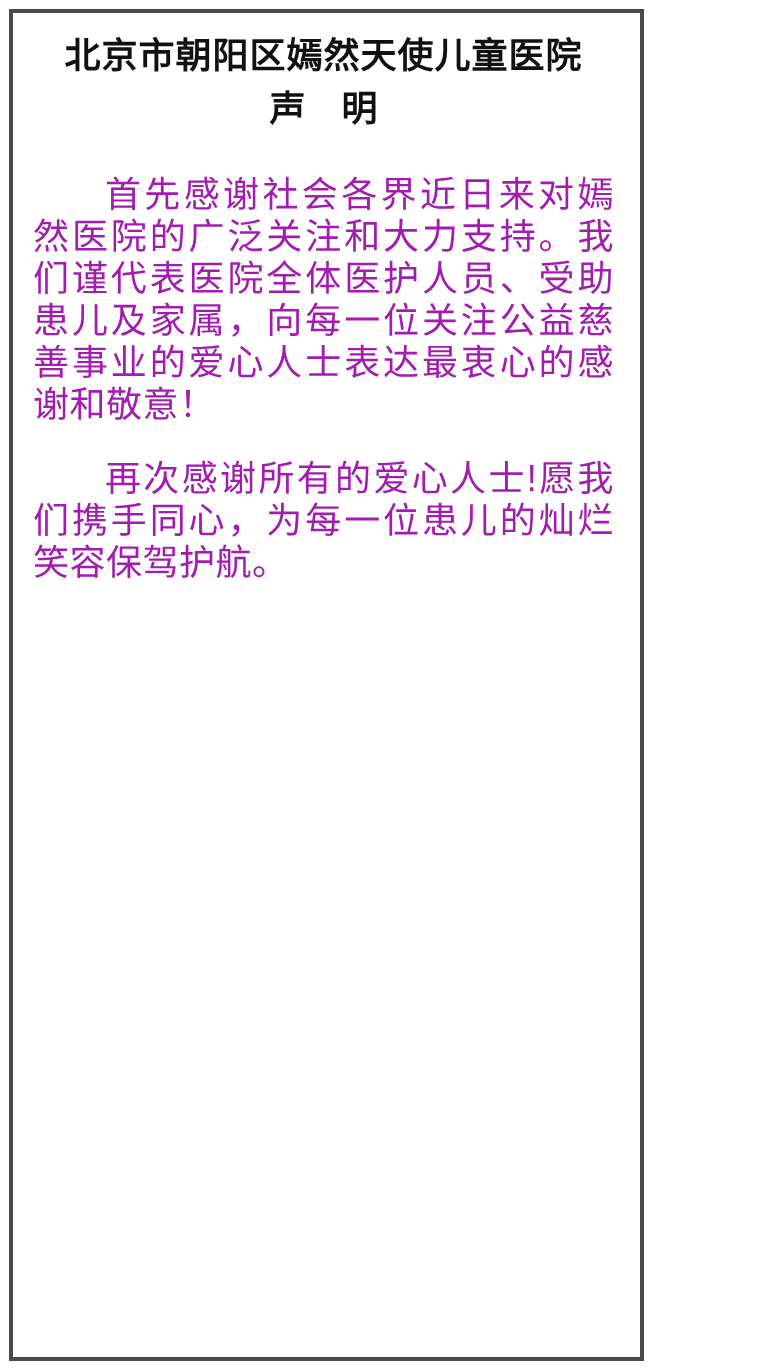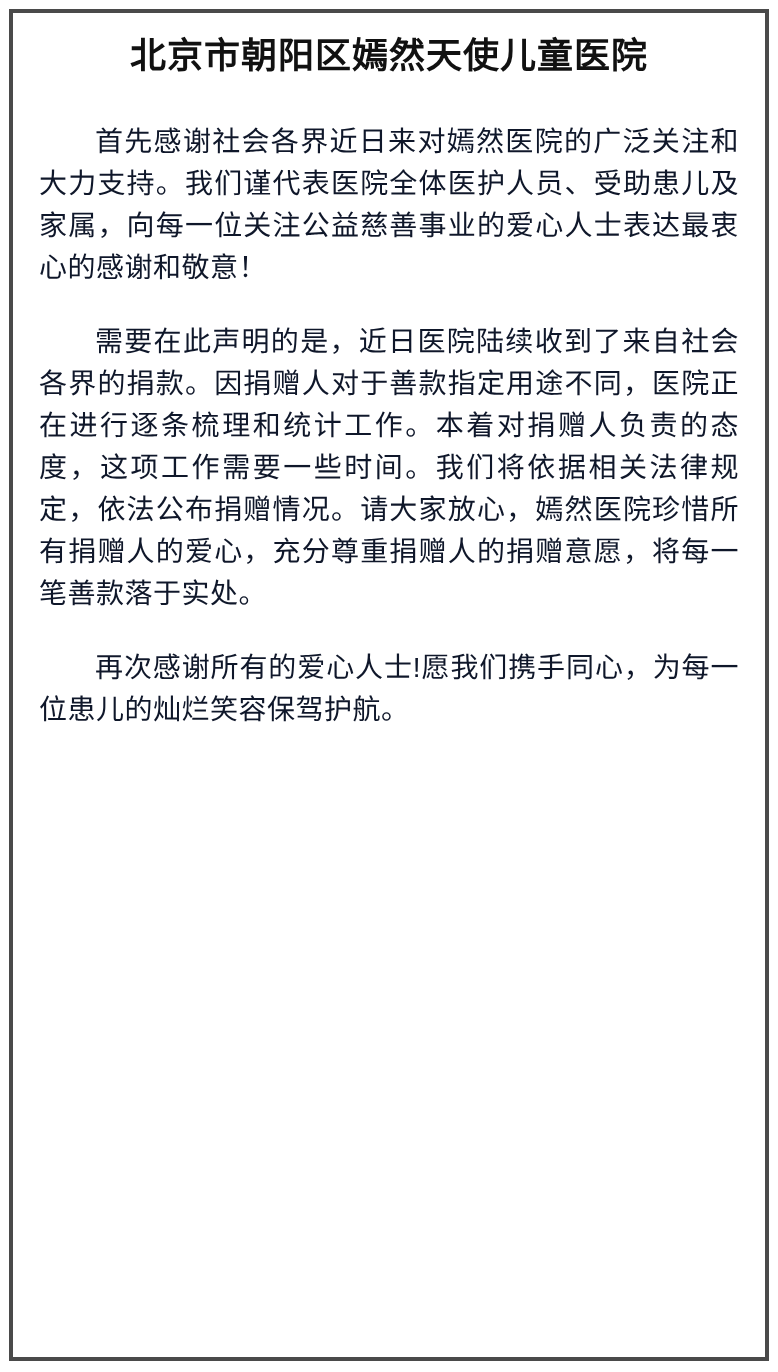--- a/index.html
+++ b/index.html
@@ -13,26 +13,26 @@
     overflow: hidden;
     position: relative;
     font-family: "Liberation Sans", "DejaVu Sans", sans-serif;
     color: #161616;
     -webkit-font-smoothing: antialiased;
   }
   .frame {
     position: absolute;
     left: 9px;
     top: 9px;
-    width: 760px;
+    width: 635px;
     height: 1352px;
     box-sizing: border-box;
     border: 4px solid #4a4a4a;
     background: #ffffff;
-    padding: 18px 26px 14px 26px;
+    padding: 18px 26px 14px 20px;
   }
   .doc-title {
     margin: 0;
     font-size: 36px;
     line-height: 50px;
     font-weight: 700;
     text-align: center;
     letter-spacing: 1px;
     color: #111111;
   }
@@ -42,37 +42,37 @@
     line-height: 50px;
     font-weight: 700;
     text-align: center;
     color: #111111;
   }
   .body-text {
     margin-top: 40px;
   }
   .para {
     margin: 7px 0 32px 0;
-    font-size: 28px;
+    font-size: 36px;
     line-height: 42px;
     text-align: justify;
     text-justify: inter-ideograph;
     text-indent: 2em;
     letter-spacing: 0.5px;
-    color: #0f172a;
+    color: #a21caf;
   }
   .para:last-of-type {
     margin-bottom: 0;
   }
 </style>
 </head>
 <body>
 
 <div class="frame">
   <h1 class="doc-title">北京市朝阳区嫣然天使儿童医院</h1>
+  <h2 class="doc-subtitle">声　明</h2>
 
   <div class="body-text">
     <p class="para">首先感谢社会各界近日来对嫣然医院的广泛关注和大力支持。我们谨代表医院全体医护人员、受助患儿及家属，向每一位关注公益慈善事业的爱心人士表达最衷心的感谢和敬意！</p>
-    <p class="para">需要在此声明的是，近日医院陆续收到了来自社会各界的捐款。因捐赠人对于善款指定用途不同，医院正在进行逐条梳理和统计工作。本着对捐赠人负责的态度，这项工作需要一些时间。我们将依据相关法律规定，依法公布捐赠情况。请大家放心，嫣然医院珍惜所有捐赠人的爱心，充分尊重捐赠人的捐赠意愿，将每一笔善款落于实处。</p>
     <p class="para">再次感谢所有的爱心人士!愿我们携手同心，为每一位患儿的灿烂笑容保驾护航。</p>
 
   </div>
 </div>
 
 </body></html>

